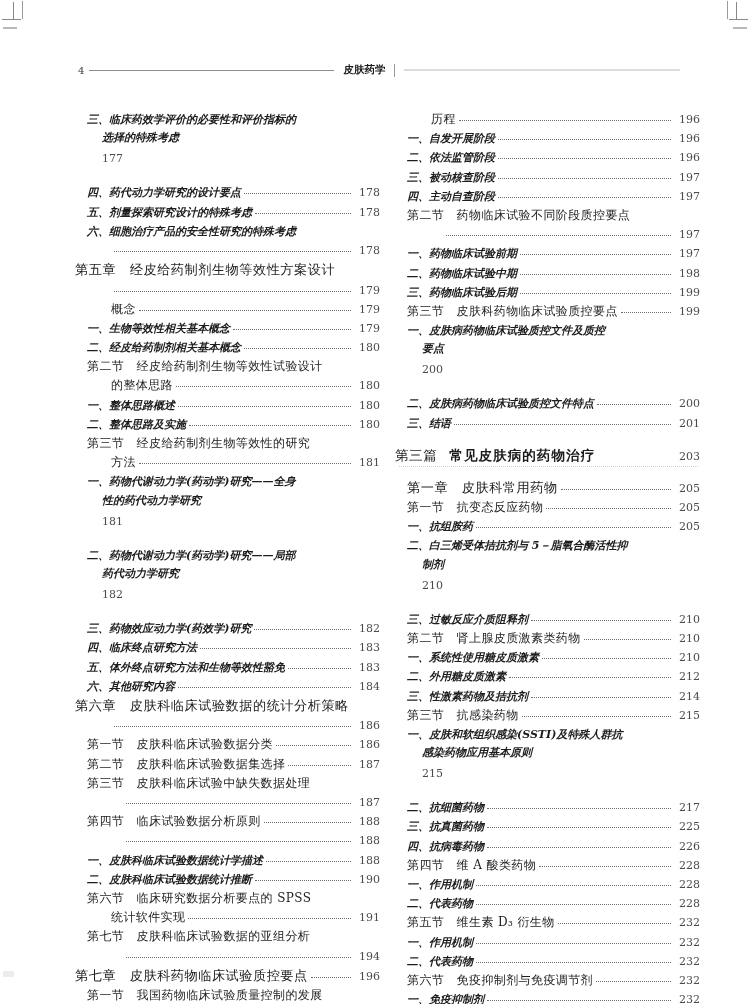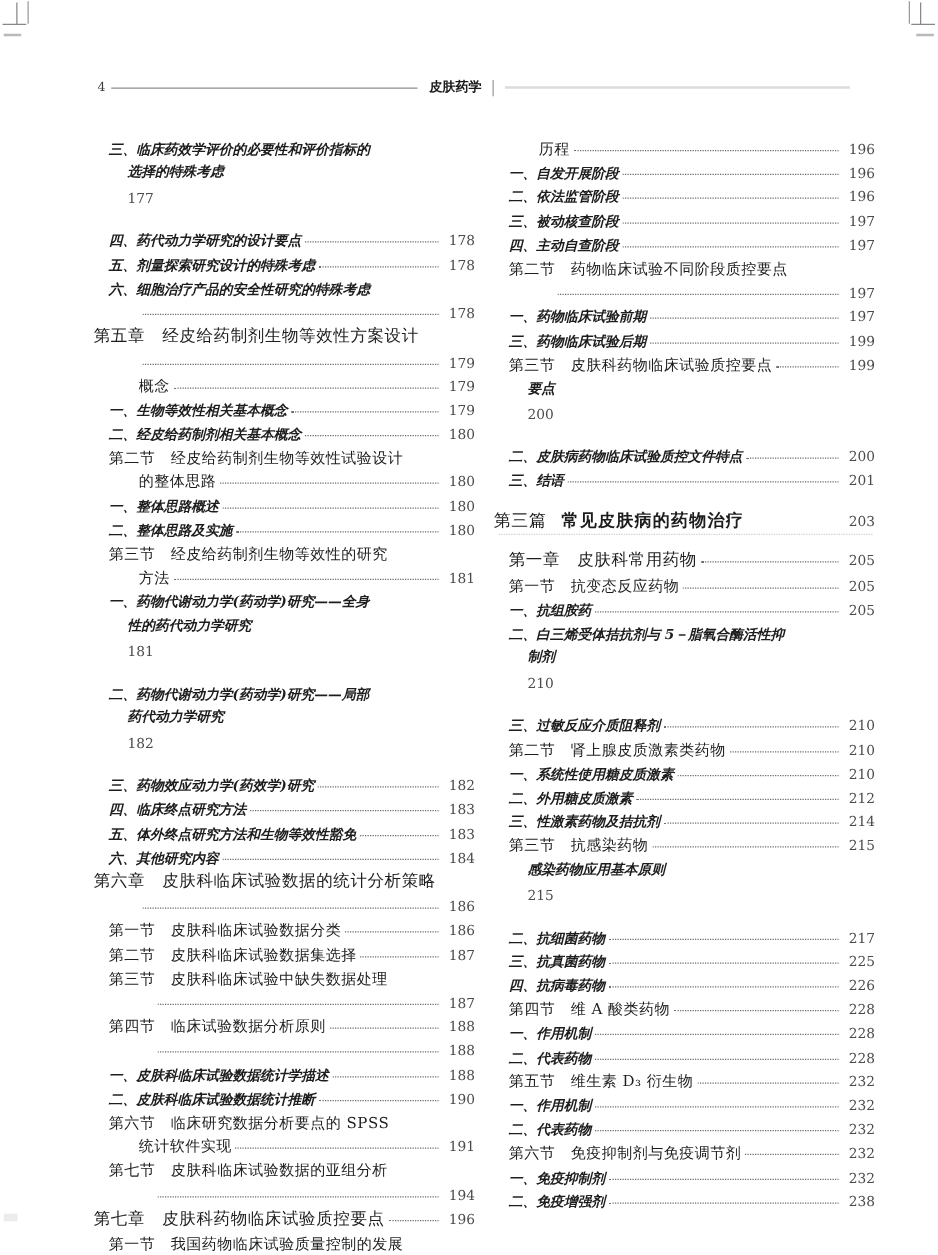--- a/index.html
+++ b/index.html
@@ -423,28 +423,38 @@
         <span class="label"></span>
         <span class="leader"></span>
         <span class="page">197</span>
       </div>
       <div class="row lv-item ind-1">
         <span class="label">一、药物临床试验前期</span>
         <span class="leader"></span>
         <span class="page">197</span>
       </div>
       <div class="row lv-item ind-1">
+        <span class="label">二、药物临床试验中期</span>
+        <span class="leader"></span>
+        <span class="page">198</span>
+      </div>
+      <div class="row lv-item ind-1">
         <span class="label">三、药物临床试验后期</span>
         <span class="leader"></span>
         <span class="page">199</span>
       </div>
       <div class="row lv-sec ind-1">
         <span class="label">第三节　皮肤科药物临床试验质控要点</span>
         <span class="leader"></span>
         <span class="page">199</span>
+      </div>
+      <div class="row lv-item ind-1 noleader">
+        <span class="label">一、皮肤病药物临床试验质控文件及质控</span>
+        <span class="leader"></span>
+        <span class="page blank"></span>
       </div>
       <div class="row lv-item ind-2">
         <span class="label">要点</span>
         <span class="leader"></span>
         <span class="page">200</span>
       </div>
       <div class="row lv-item ind-1">
         <span class="label">二、皮肤病药物临床试验质控文件特点</span>
         <span class="leader"></span>
         <span class="page">200</span>
@@ -510,20 +520,25 @@
       <div class="row lv-item ind-1">
         <span class="label">三、性激素药物及拮抗剂</span>
         <span class="leader"></span>
         <span class="page">214</span>
       </div>
       <div class="row lv-sec ind-1">
         <span class="label">第三节　抗感染药物</span>
         <span class="leader"></span>
         <span class="page">215</span>
       </div>
+      <div class="row lv-item ind-1 noleader">
+        <span class="label">一、皮肤和软组织感染(SSTI)及特殊人群抗</span>
+        <span class="leader"></span>
+        <span class="page blank"></span>
+      </div>
       <div class="row lv-item ind-2">
         <span class="label">感染药物应用基本原则</span>
         <span class="leader"></span>
         <span class="page">215</span>
       </div>
       <div class="row lv-item ind-1">
         <span class="label">二、抗细菌药物</span>
         <span class="leader"></span>
         <span class="page">217</span>
       </div>

